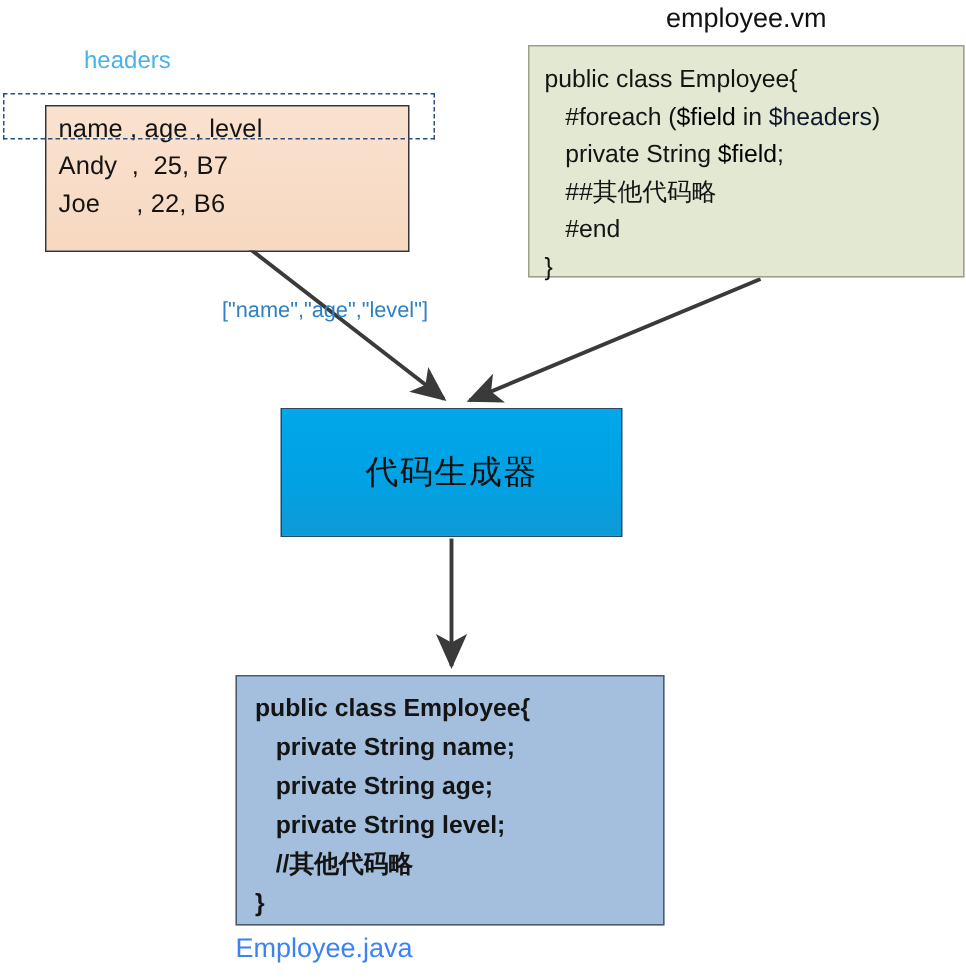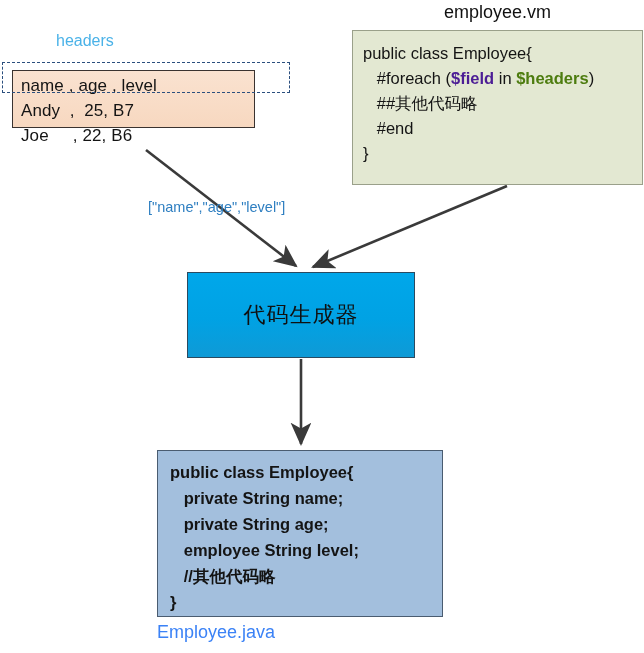--- a/index.html
+++ b/index.html
@@ -14,21 +14,21 @@
   #stage{position:absolute;left:0;top:0;width:644px;height:653px;}
 
   
   #arrows{position:absolute;left:0;top:0;width:644px;height:653px;z-index:1;}
 
   
   .abs{position:absolute;box-sizing:border-box;}
 
   
   #csv-box{
-    left:12px;top:70px;width:243px;height:58px;
+    left:30px;top:70px;width:243px;height:98px;
     background:linear-gradient(180deg,#fae2d0 0%,#f7d8c0 100%);
     border:1.5px solid #3a3330;
     z-index:3;
     padding:2px 0 0 8px;
   }
   .csv-line{
     font-size:17px;line-height:25px;
     white-space:pre;
     color:#141414;
     letter-spacing:0.1px;
@@ -66,22 +66,22 @@
     left:352px;top:30px;width:291px;height:155px;
     background:#e3e8d2;
     border:1.2px solid #9aa08a;
     z-index:3;
     padding:10px 0 0 10px;
   }
   .vm-line{
     font-size:16.5px;line-height:25px;
     white-space:pre;color:#141414;
   }
-  .tok-field{color:#4c1d95;font-weight:bold;}
-  .tok-headers{color:#4d7c0f;font-weight:bold;}
+  .tok-field{color:#000000;}
+  .tok-headers{color:#0f172a;}
 
   
   #generator-box{
     left:187px;top:272px;width:228px;height:86px;
     background:linear-gradient(180deg,#00a7ea 0%,#00a2e4 55%,#0f9ad6 100%);
     border:1.4px solid #2a4a60;
     z-index:3;
     display:flex;align-items:center;justify-content:center;
   }
   #generator-label{font-size:22px;color:#101010;letter-spacing:1px;}
@@ -133,33 +133,34 @@
     <div class="csv-line">Joe     , 22, B6</div>
   </div>
 
   <div class="abs" id="headers-array">["name","age","level"]</div>
 
   <div class="abs" id="vm-caption">employee.vm</div>
   <div class="abs" id="vm-box">
     <div id="vm-lines">
         <div class="vm-line"><span>public class Employee{</span></div>
         <div class="vm-line"><span>   #foreach (</span><span class="tok-field">$field</span><span> in </span><span class="tok-headers">$headers</span><span>)</span></div>
+        <div class="vm-line"><span>   private String </span><span class="tok-field">$field</span><span>;</span></div>
         <div class="vm-line"><span>   ##其他代码略</span></div>
         <div class="vm-line"><span>   #end</span></div>
         <div class="vm-line"><span>}</span></div>
       </div>
   </div>
 
   <div class="abs" id="generator-box">
     <span id="generator-label">代码生成器</span>
   </div>
 
   <div class="abs" id="java-box">
     <div class="java-line">public class Employee{</div>
     <div class="java-line">   private String name;</div>
     <div class="java-line">   private String age;</div>
-    <div class="java-line">   employee String level;</div>
+    <div class="java-line">   private String level;</div>
     <div class="java-line">   //其他代码略</div>
     <div class="java-line">}</div>
   </div>
   <div class="abs" id="java-caption">Employee.java</div>
 
 </div>
 
 </body></html>

